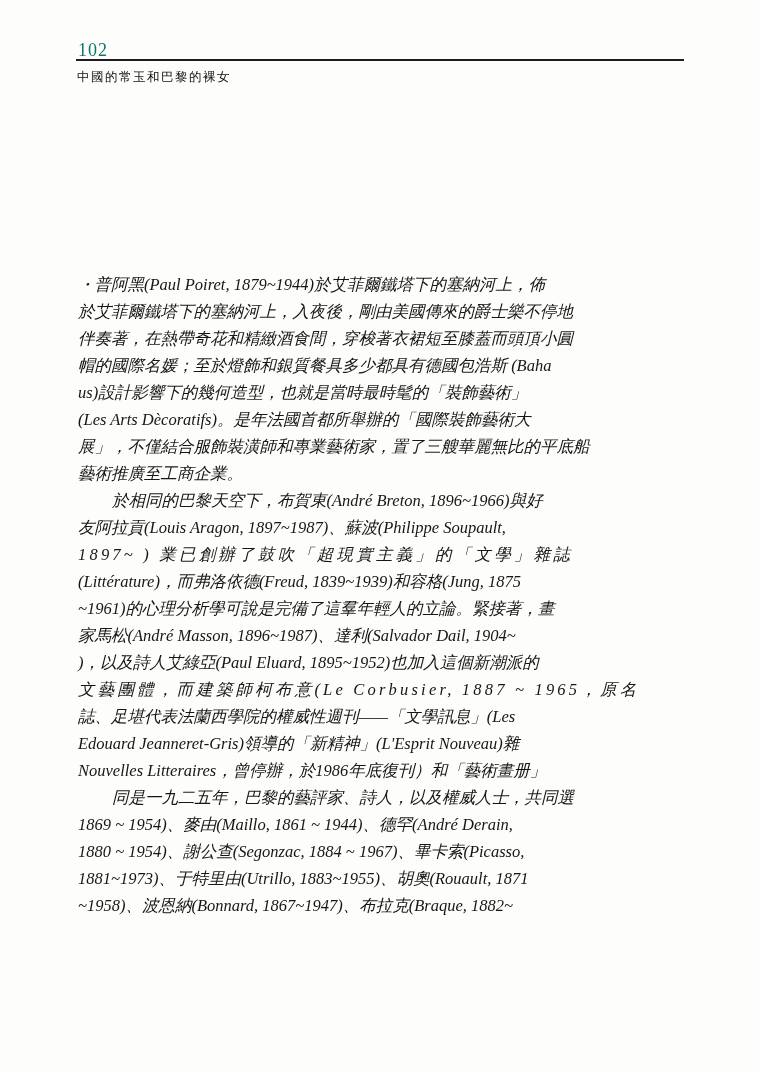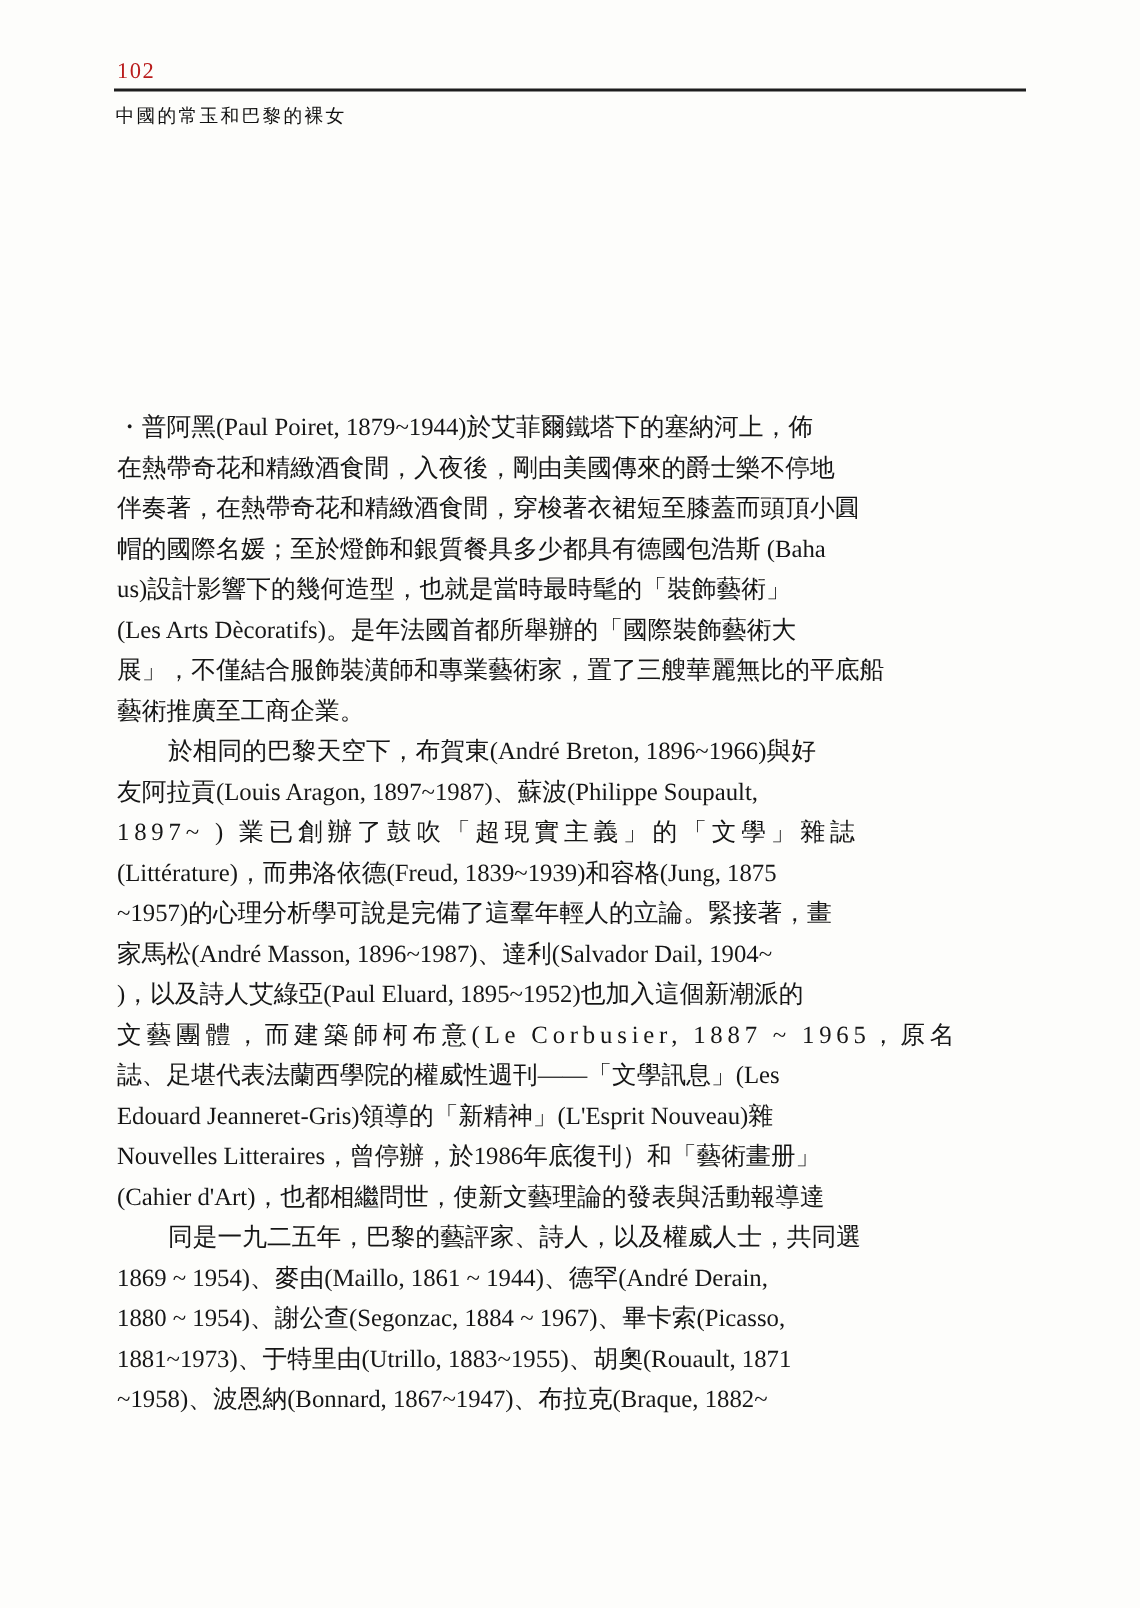--- a/index.html
+++ b/index.html
@@ -14,23 +14,23 @@
     margin: 0 auto;
     background: #fdfdfb;
     overflow: hidden;
     font-family: "Liberation Serif", "DejaVu Serif", serif;
     color: #1b1b1b;
   }
   .page-number {
     position: absolute;
     left: 78px;
     top: 40px;
-    font-size: 15px;
+    font-size: 18px;
     letter-spacing: 1px;
-    color: #b91c1c;
+    color: #0f766e;
   }
   .header-rule {
     position: absolute;
     left: 76px;
     top: 59px;
     width: 608px;
     height: 2px;
     background: #1e1e1e;
   }
   .running-header {
@@ -48,55 +48,55 @@
     left: 78px;
     top: 271px;
     width: 612px;
   }
   .line {
     height: 27px;
     line-height: 27px;
     font-size: 16.5px;
     white-space: nowrap;
     color: #161616;
+    font-style: italic;
   }
   .line.indent {
     padding-left: 34px;
   }
   .line.spread {
     letter-spacing: 3.2px;
   }
 </style>
 </head>
 <body>
 
 <div class="page">
   <span class="page-number">102</span>
   <div class="header-rule"></div>
   <div class="running-header">中國的常玉和巴黎的裸女</div>
   <div class="body-text">
       <div class="line">・普阿黑(Paul Poiret, 1879~1944)於艾菲爾鐵塔下的塞納河上，佈</div>
-      <div class="line">在熱帶奇花和精緻酒食間，入夜後，剛由美國傳來的爵士樂不停地</div>
+      <div class="line">於艾菲爾鐵塔下的塞納河上，入夜後，剛由美國傳來的爵士樂不停地</div>
       <div class="line">伴奏著，在熱帶奇花和精緻酒食間，穿梭著衣裙短至膝蓋而頭頂小圓</div>
       <div class="line">帽的國際名媛；至於燈飾和銀質餐具多少都具有德國包浩斯 (Baha</div>
       <div class="line">us)設計影響下的幾何造型，也就是當時最時髦的「裝飾藝術」</div>
       <div class="line">(Les Arts Dècoratifs)。是年法國首都所舉辦的「國際裝飾藝術大</div>
       <div class="line">展」，不僅結合服飾裝潢師和專業藝術家，置了三艘華麗無比的平底船</div>
       <div class="line">藝術推廣至工商企業。</div>
       <div class="line indent">於相同的巴黎天空下，布賀東(André Breton, 1896~1966)與好</div>
       <div class="line">友阿拉貢(Louis Aragon, 1897~1987)、蘇波(Philippe Soupault,</div>
       <div class="line spread">1897~ ) 業已創辦了鼓吹「超現實主義」的「文學」雜誌</div>
       <div class="line">(Littérature)，而弗洛依德(Freud, 1839~1939)和容格(Jung, 1875</div>
-      <div class="line">~1957)的心理分析學可說是完備了這羣年輕人的立論。緊接著，畫</div>
+      <div class="line">~1961)的心理分析學可說是完備了這羣年輕人的立論。緊接著，畫</div>
       <div class="line">家馬松(André Masson, 1896~1987)、達利(Salvador Dail, 1904~</div>
       <div class="line">)，以及詩人艾綠亞(Paul Eluard, 1895~1952)也加入這個新潮派的</div>
       <div class="line spread">文藝團體，而建築師柯布意(Le Corbusier, 1887 ~ 1965，原名</div>
       <div class="line">誌、足堪代表法蘭西學院的權威性週刊——「文學訊息」(Les</div>
       <div class="line">Edouard Jeanneret-Gris)領導的「新精神」(L'Esprit Nouveau)雜</div>
       <div class="line">Nouvelles Litteraires，曾停辦，於1986年底復刊）和「藝術畫册」</div>
-      <div class="line">(Cahier d'Art)，也都相繼問世，使新文藝理論的發表與活動報導達</div>
       <div class="line indent">同是一九二五年，巴黎的藝評家、詩人，以及權威人士，共同選</div>
       <div class="line">1869 ~ 1954)、麥由(Maillo, 1861 ~ 1944)、德罕(André Derain,</div>
       <div class="line">1880 ~ 1954)、謝公查(Segonzac, 1884 ~ 1967)、畢卡索(Picasso,</div>
       <div class="line">1881~1973)、于特里由(Utrillo, 1883~1955)、胡奧(Rouault, 1871</div>
       <div class="line">~1958)、波恩納(Bonnard, 1867~1947)、布拉克(Braque, 1882~</div>
     </div>
 </div>
 
 </body></html>

